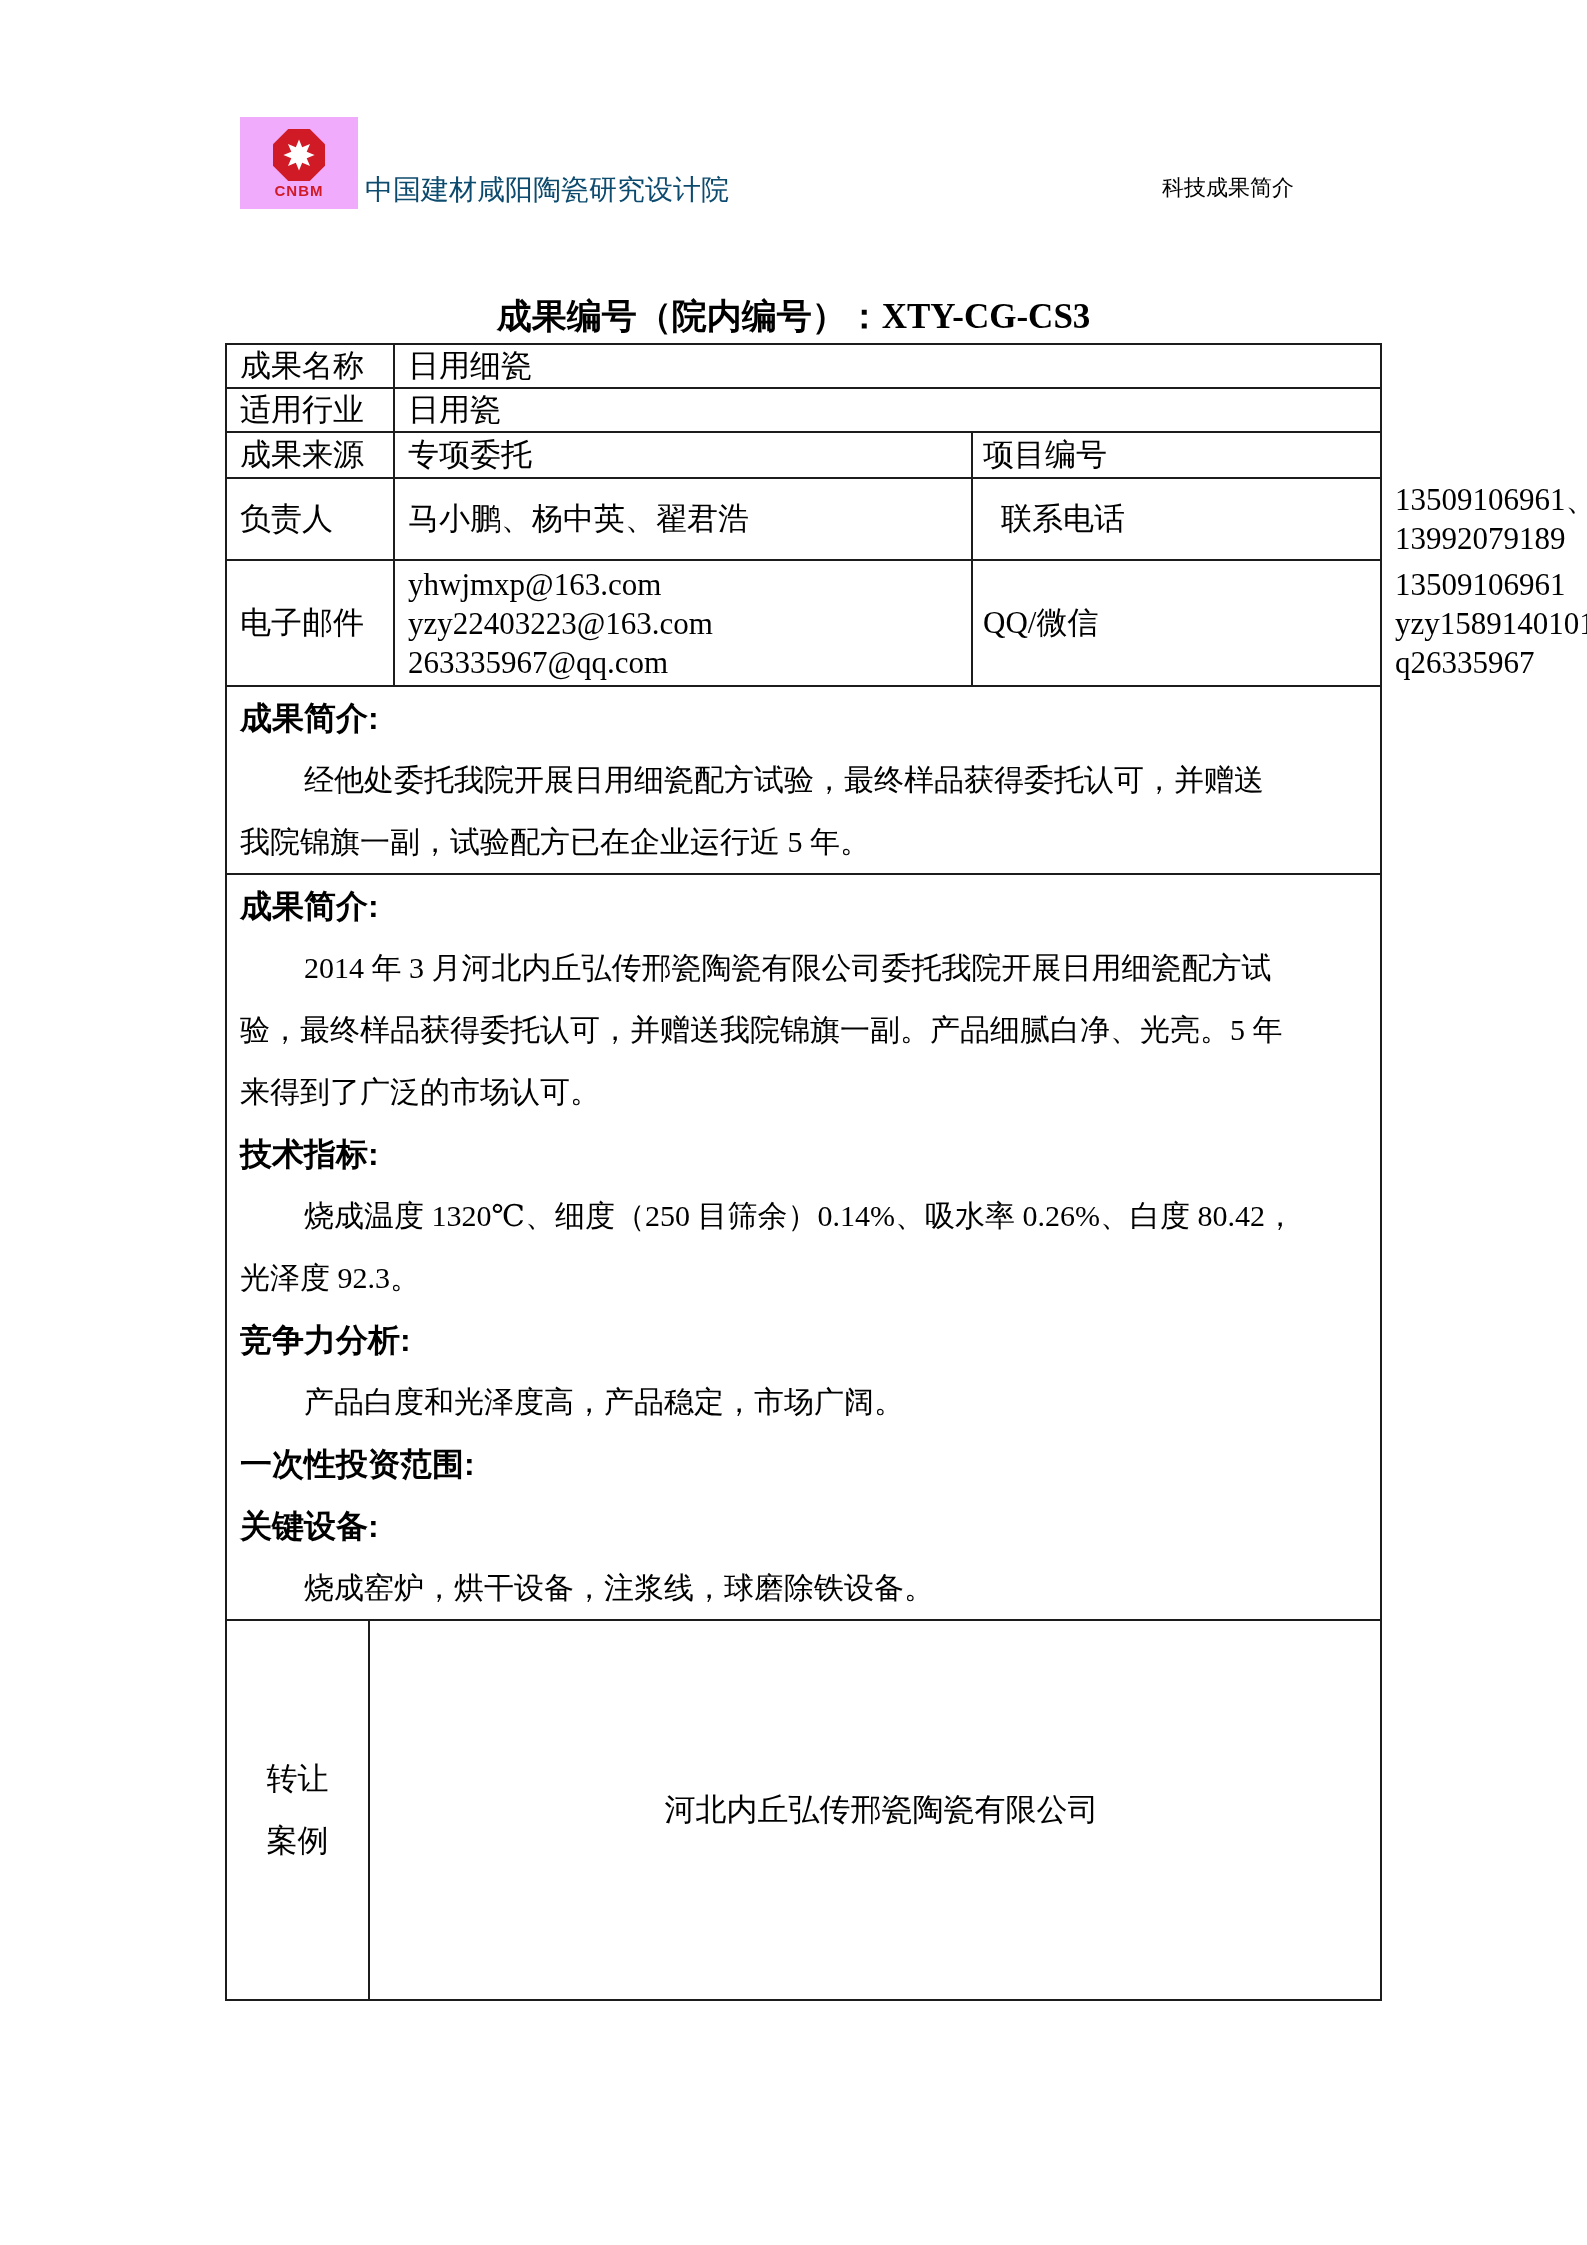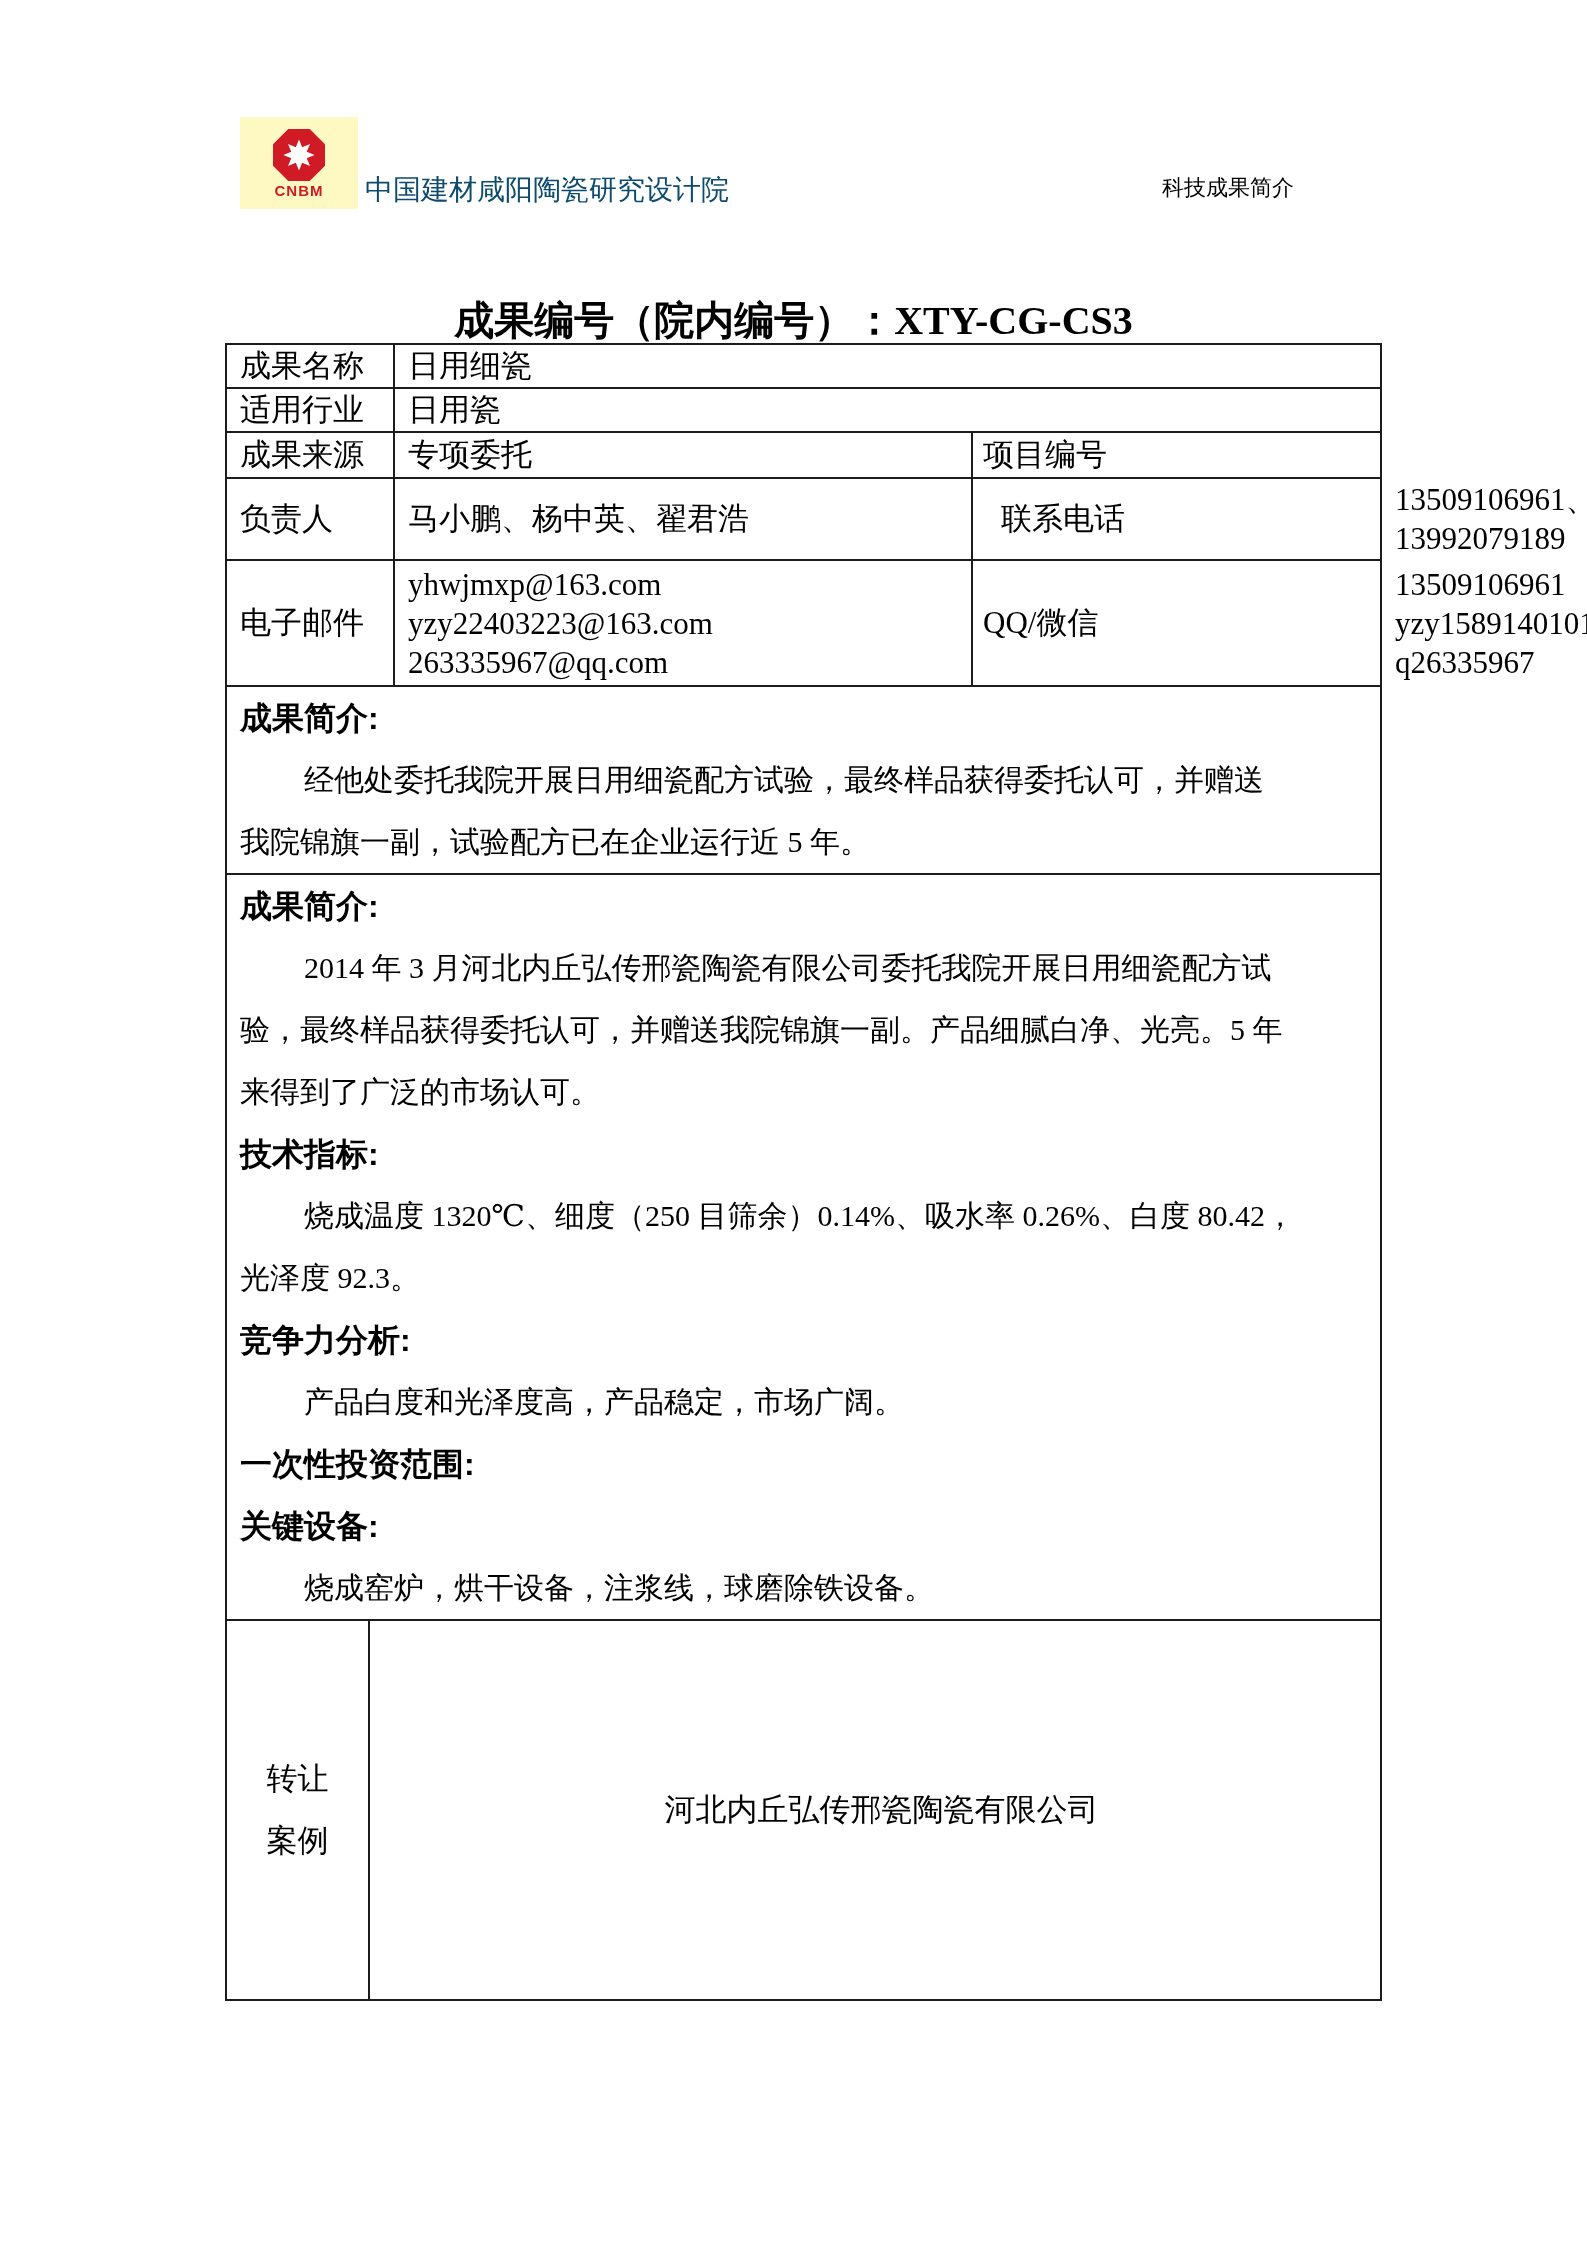--- a/index.html
+++ b/index.html
@@ -4,42 +4,42 @@
 <style>
   html,body{margin:0;padding:0;}
   body{
     width:1587px;height:2245px;background:#ffffff;position:relative;
     font-family:"Liberation Serif","DejaVu Serif",serif;color:#000;
     -webkit-font-smoothing:antialiased;
   }
   
   .logo-box{
     position:absolute;left:240px;top:117px;width:118px;height:92px;
-    background:#fef9c3;text-align:center;
+    background:#f0abfc;text-align:center;
   }
   .logo-box svg{display:block;margin:12px auto 0 auto;}
   .logo-text{
     font-family:"Liberation Sans","DejaVu Sans",sans-serif;
     font-weight:bold;font-size:15px;letter-spacing:1px;color:#d01a26;
     margin-top:1px;
   }
   .org-name{
     position:absolute;left:365px;top:171px;
     font-family:"Liberation Sans","DejaVu Sans",sans-serif;
     font-size:28px;color:#0c4a6e;white-space:nowrap;
   }
   .doc-type{
     position:absolute;left:1162px;top:173px;
     font-family:"Liberation Sans","DejaVu Sans",sans-serif;
     font-size:22px;color:#000;white-space:nowrap;
   }
   
   .page-title{
     position:absolute;left:0;right:0;top:293px;text-align:center;
-    font-size:40px;font-weight:bold;white-space:nowrap;
+    font-size:35px;font-weight:bold;white-space:nowrap;
   }
   
   table.info{
     position:absolute;left:225px;top:343px;width:1155px;
     border-collapse:collapse;table-layout:fixed;
     font-size:31px;color:#000;
   }
   table.info td{
     border:2px solid #1c1c1c;
     padding:0 0 0 13px;vertical-align:middle;overflow:visible;

